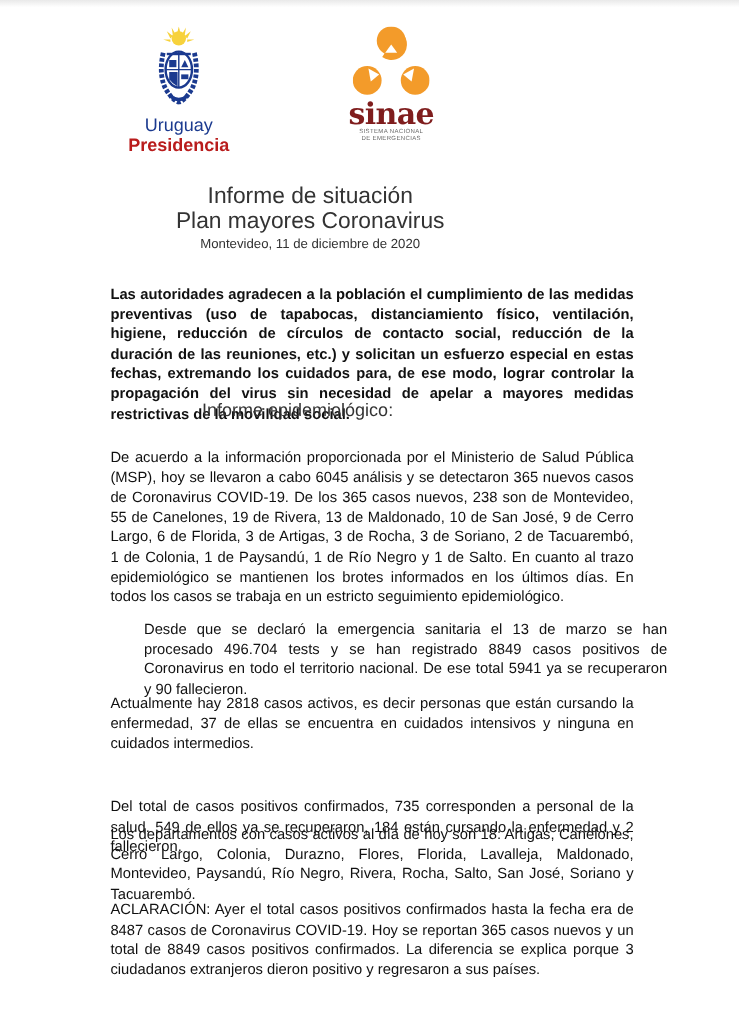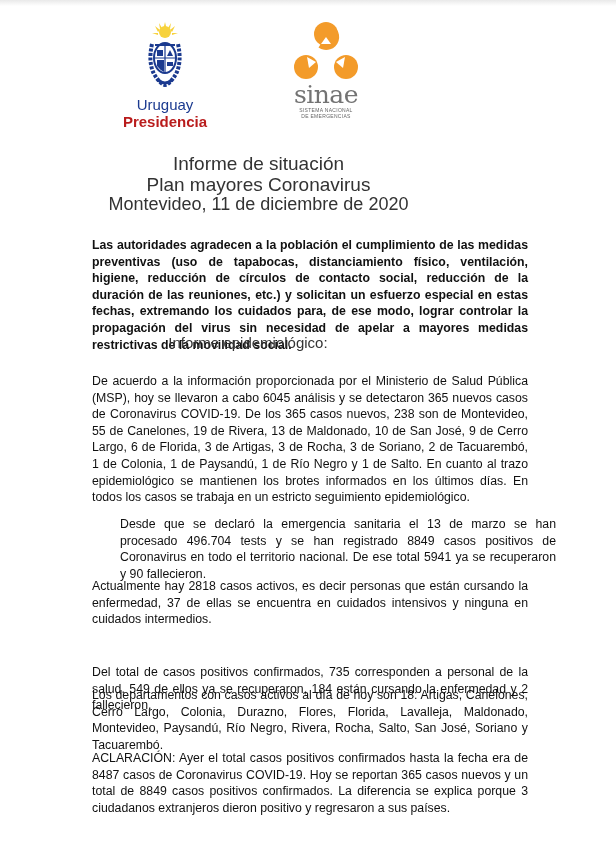--- a/index.html
+++ b/index.html
@@ -1,33 +1,33 @@
 <!DOCTYPE html>
 <html><head>
   <meta charset="utf-8">
   <style>
     html, body { margin: 0; padding: 0; background: #ffffff; }
     body { width: 616px; height: 852px; position: relative; overflow: hidden; font-family: "Liberation Sans", sans-serif; color: #111; }
     .topshade { position: absolute; left: 0; top: 0; width: 616px; height: 6px; background: linear-gradient(#e9e9e9, #fff); }
     .logos { position: absolute; top: 22px; left: 0; width: 616px; height: 110px; }
     .logo { position: absolute; text-align: center; }
-    .logo-pres { left: 102px; width: 126px; text-align: center; }
+    .logo-pres { left: 86px; width: 126px; text-align: center; }
     .logo-sinae { left: 278px; width: 96px; }
     .logo-msp { left: 432px; width: 156px; }
     .coat { width: 50px; height: 66px; margin: 0 auto; display: block; }
     .logo-line1 { font-size: 15px; color: #1b3a8f; line-height: 17px; margin-top: 8px; }
     .logo-line2 { font-size: 15px; font-weight: bold; color: #b91c1c; line-height: 17px; }
     .sinae-mark { width: 64px; height: 60px; margin: 0 auto; display: block; }
-    .sinae-word { font-family: "DejaVu Serif", serif; font-weight: normal; font-size: 25px; color: #737373; line-height: 24px; margin-top: 1px; letter-spacing: -0.5px; }
+    .sinae-word { font-family: "DejaVu Serif", serif; font-weight: bold; font-size: 25px; color: #7f1d1d; line-height: 24px; margin-top: 1px; letter-spacing: -0.5px; }
     .sinae-sub { font-size: 5px; color: #666; line-height: 6px; letter-spacing: 0.3px; }
 
     .title-block { position: absolute; top: 153px; left: 0; width: 517px; text-align: center; color: #333; }
     .title1 { font-size: 19px; line-height: 21px; }
     .title2 { font-size: 19px; line-height: 21px; }
-    .title3 { font-size: 18px; line-height: 19px; }
+    .title3 { font-size: 11px; line-height: 19px; }
 
     .para { position: absolute; left: 92px; width: 436px; font-family: "Liberation Sans", sans-serif; font-size: 12.3px; line-height: 16.6px; text-align: justify; color: #111; }
     .bold { font-weight: bold; }
     .subhead { position: absolute; top: 334px; left: 0; width: 496px; text-align: center; font-size: 15px; color: #333; }
   </style>
 </head>
 <body>
 
 <div class="topshade"></div>
 

